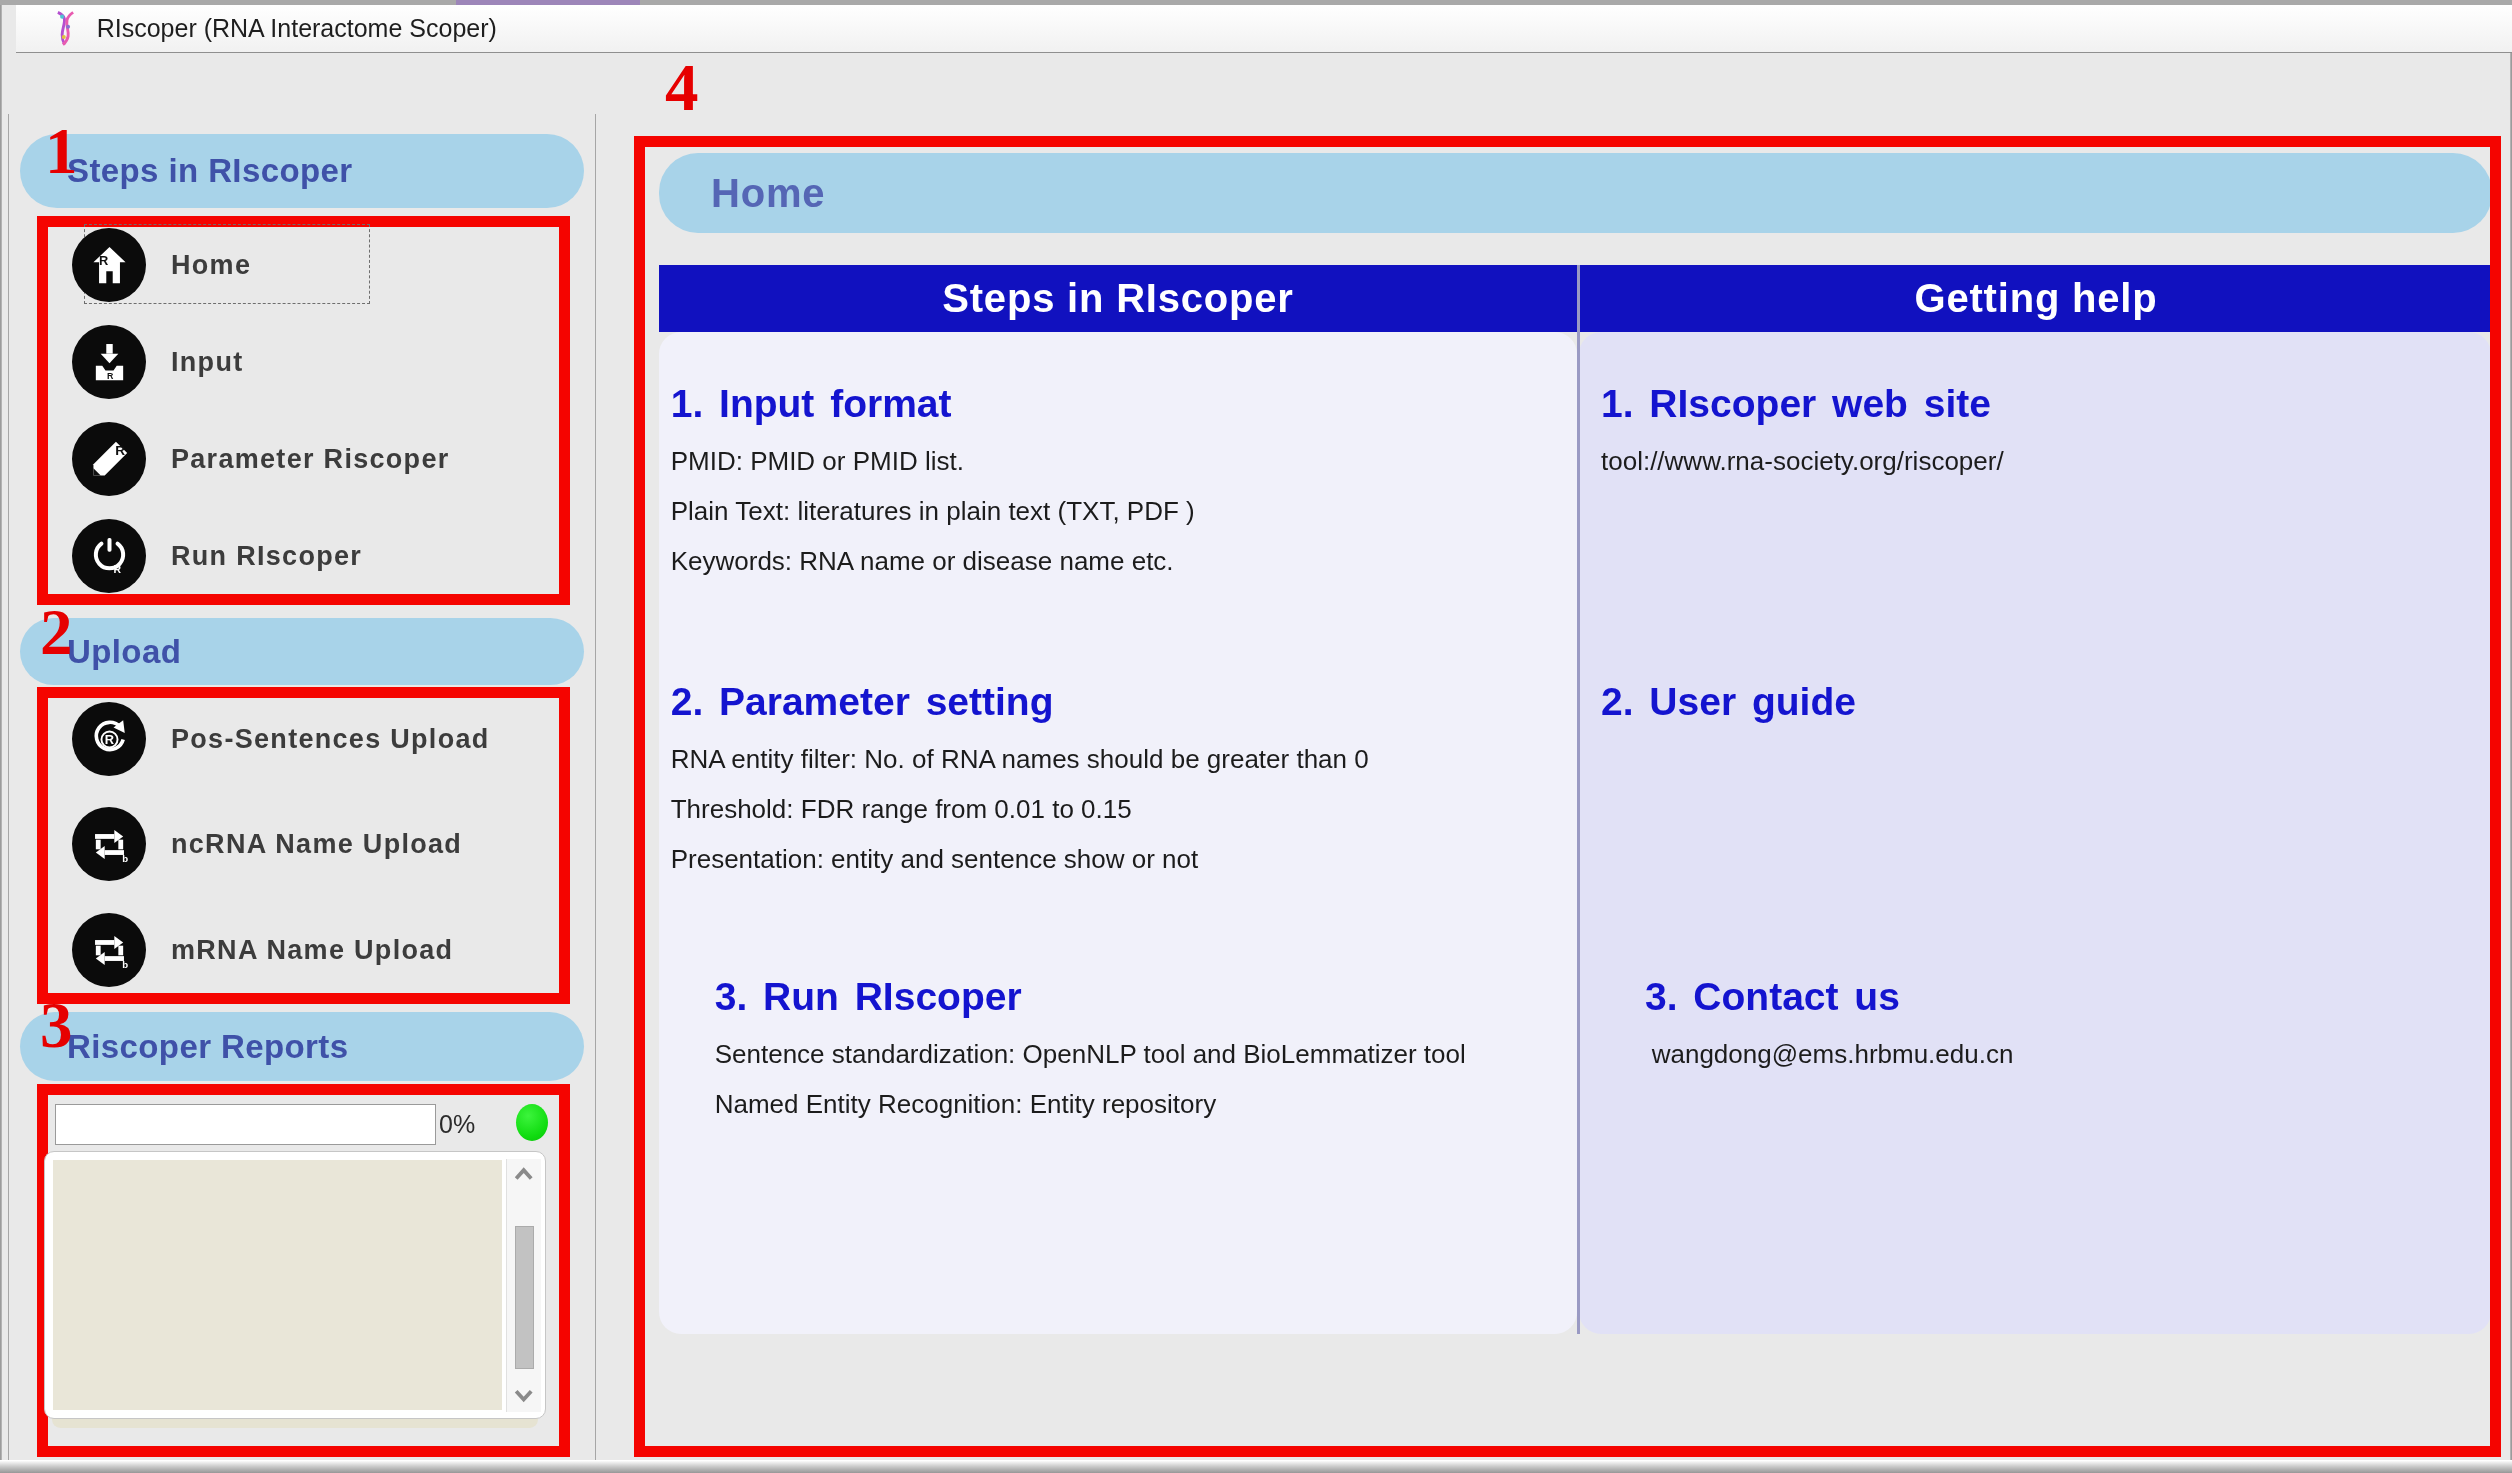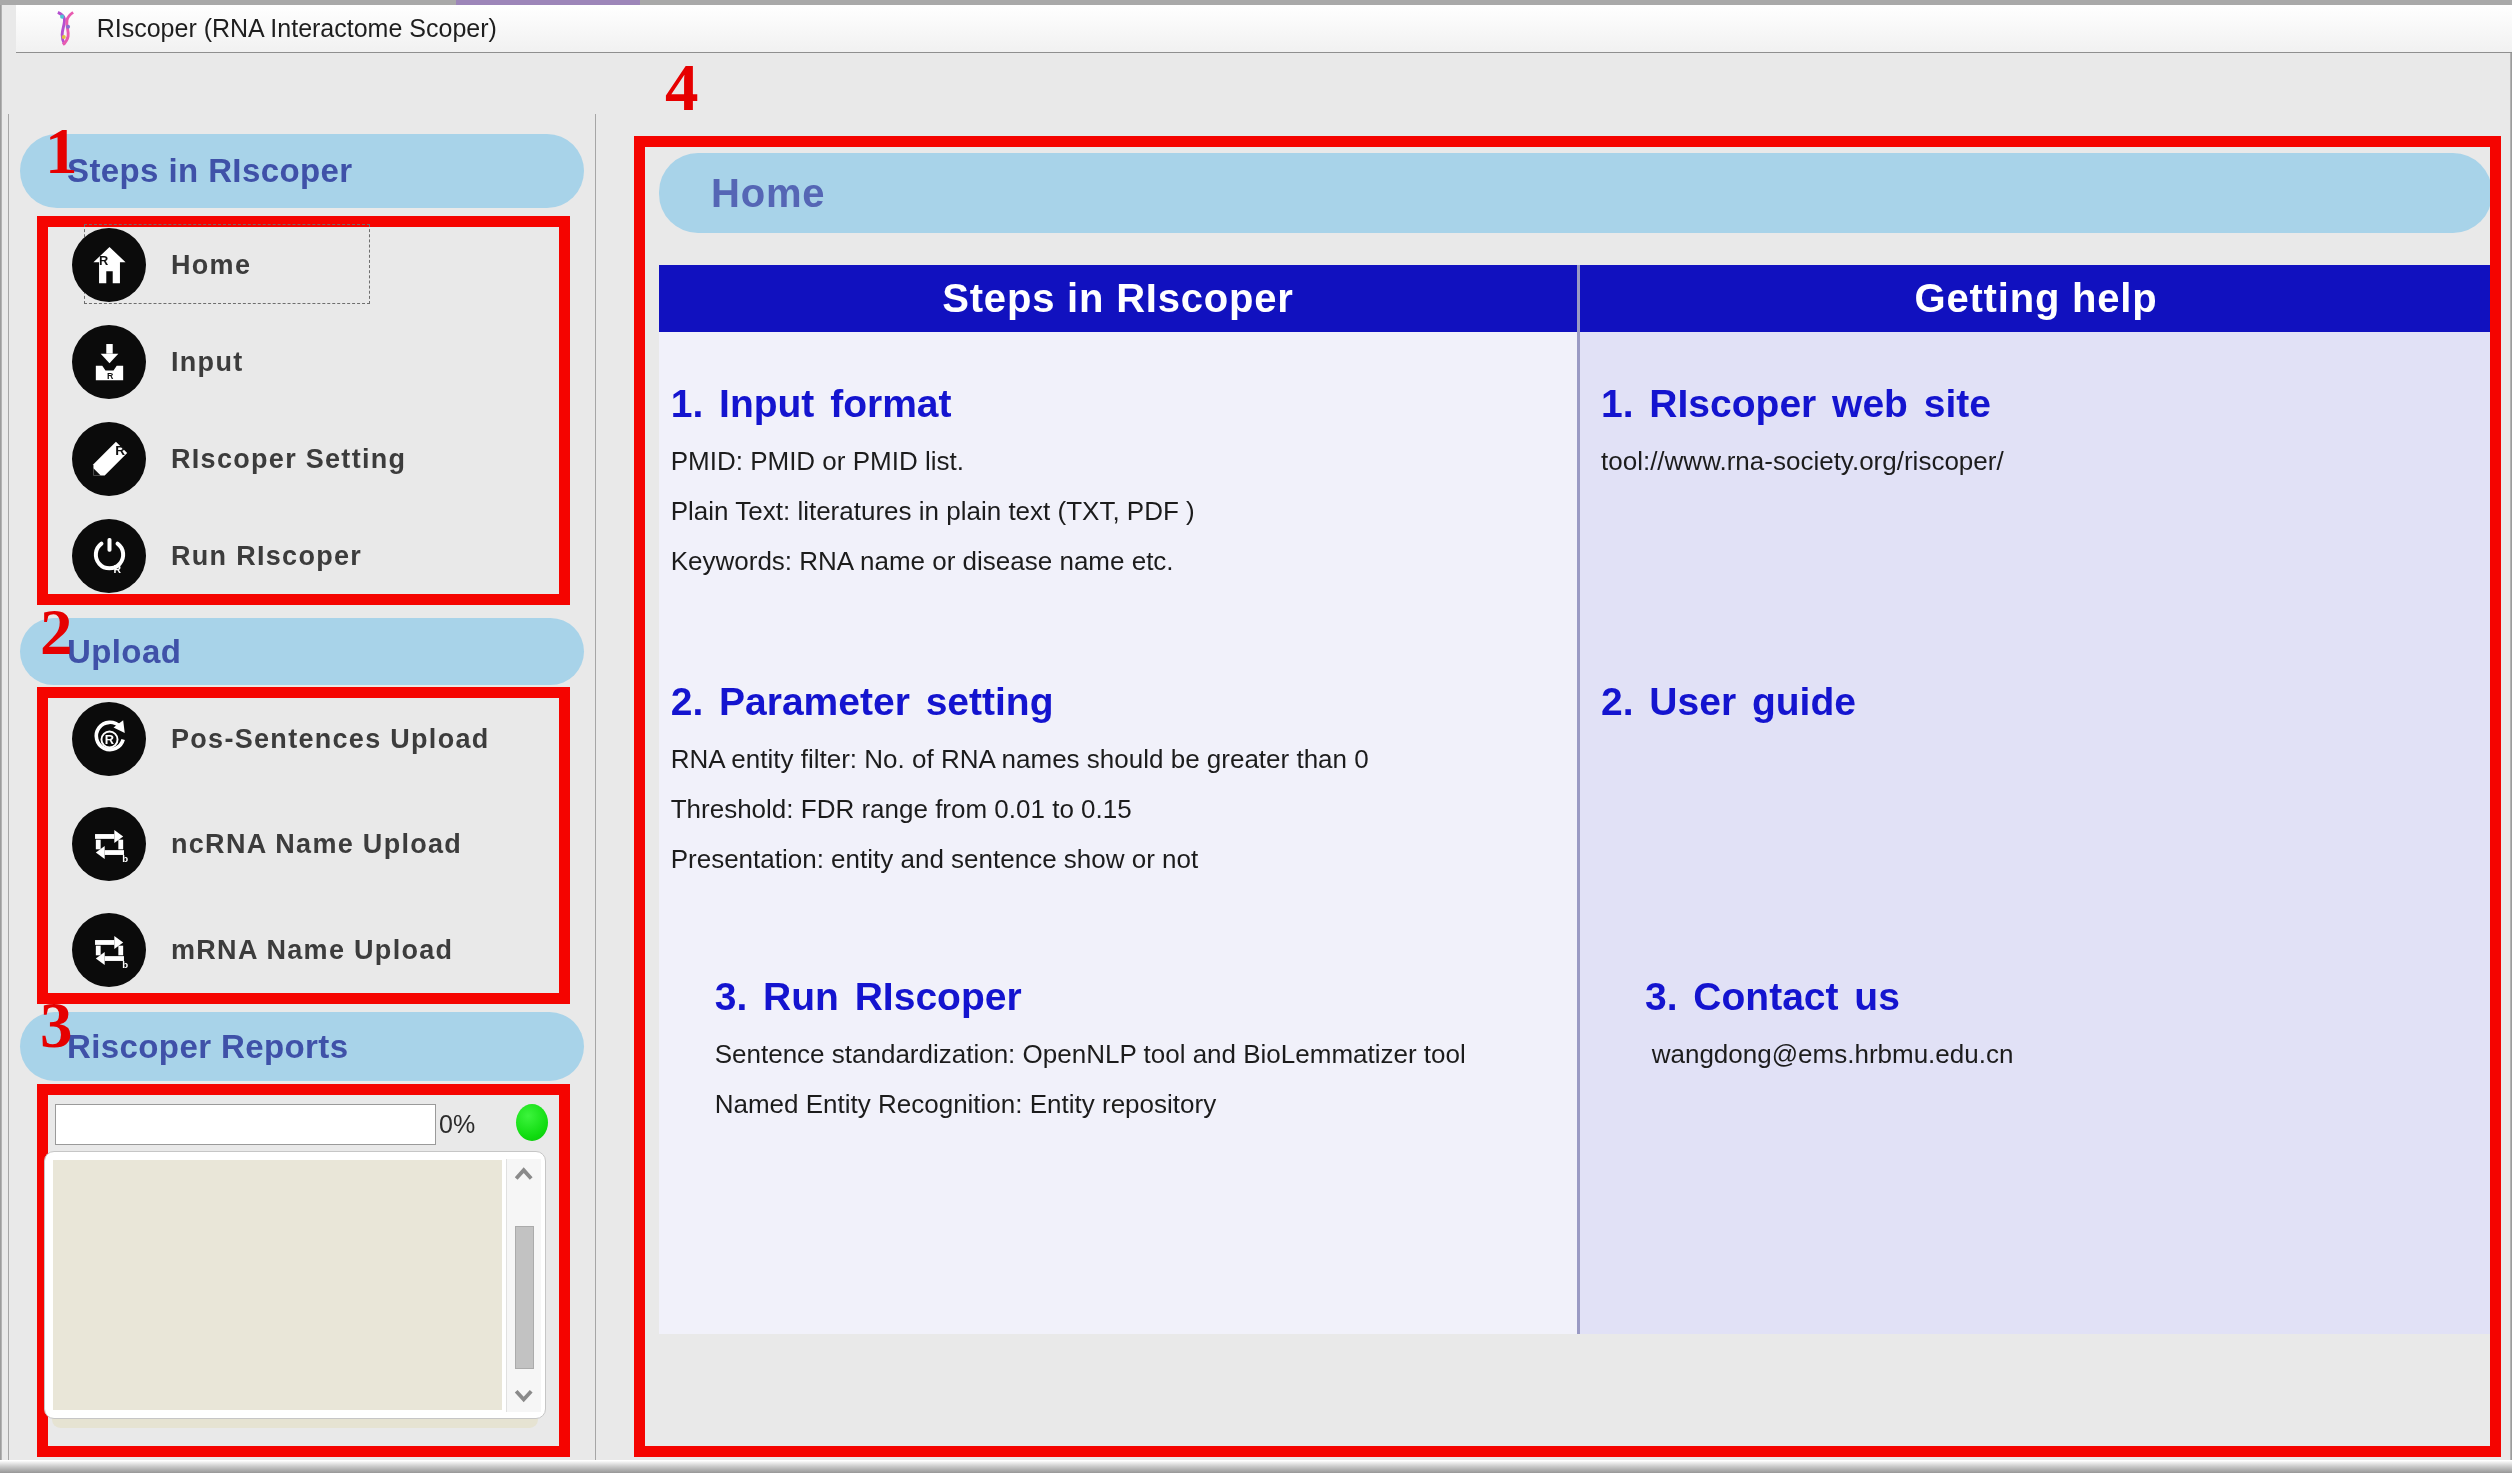--- a/index.html
+++ b/index.html
@@ -64,21 +64,21 @@
 
   
   .main-inner{left:646px;top:148px;width:1844px;height:1298px;background:#e9e9e9;z-index:20;}
   .banner{left:659px;top:153px;width:1833px;height:80px;background:#a8d3e9;border-radius:39px;
           display:flex;align-items:center;z-index:21;}
   .banner-label{margin-left:52px;font-size:40px;font-weight:700;color:#5566b5;letter-spacing:0.8px;}
   .col-header{top:265px;height:67px;background:#1111bf;color:#ffffff;display:flex;align-items:center;
               justify-content:center;font-size:40px;font-weight:700;letter-spacing:0.8px;z-index:21;}
   .col-header-left{left:659px;width:918px;}
   .col-header-right{left:1580px;width:912px;}
-  .col-body{top:332px;height:1002px;z-index:21;}
+  .col-body{top:332px;height:1002px;z-index:21;border-radius:22px;}
   .col-body-left{left:659px;width:918px;background:#f1f1fa;}
   .col-body-right{left:1579px;width:912px;background:#e1e1f6;}
   .col-divider{left:1577px;top:265px;width:3.3px;height:1069px;background:#9a9ac4;z-index:22;}
   .sec{position:absolute;left:11.7px;right:16.7px;}
   .col-body-right .sec{left:22px;}
   .sec-title{font-size:39px;font-weight:700;color:#1414cf;line-height:45px;word-spacing:5px;}
   .sec-line{font-size:26px;color:#1c1c1c;line-height:50px;white-space:nowrap;}
   .sec-lines{margin-top:10px;}
   .sec1{top:49px;} .sec2{top:347px;} .sec3{top:642px;margin-left:44px;}
 </style>
@@ -139,21 +139,21 @@
   </div>
 
   <div class="abs nav-item" style="top:422px;">
     <span class="icon-circle">
       <svg width="45" height="45" viewBox="0 0 56 56">
         <polygon points="36,6 50,20 22,48 8,48 8,34" fill="#fff"></polygon>
         <polygon points="8,48 8,39 17,48" fill="#111"></polygon>
         <text x="35" y="22" font-size="17" font-weight="bold" fill="#111">R</text>
       </svg>
     </span>
-    <span class="nav-label">RIscoper Setting</span>
+    <span class="nav-label">Parameter Riscoper</span>
   </div>
 
   <div class="abs nav-item" style="top:519px;">
     <span class="icon-circle">
       <svg width="45" height="45" viewBox="0 0 56 56">
         <path d="M18 12 A 17 17 0 1 0 38 12" fill="none" stroke="#fff" stroke-width="5" stroke-linecap="round"></path>
         <rect x="25.5" y="5" width="5" height="17" rx="2" fill="#fff"></rect>
         <text x="33" y="48" font-size="13" font-weight="bold" fill="#fff">R</text>
       </svg>
     </span>

